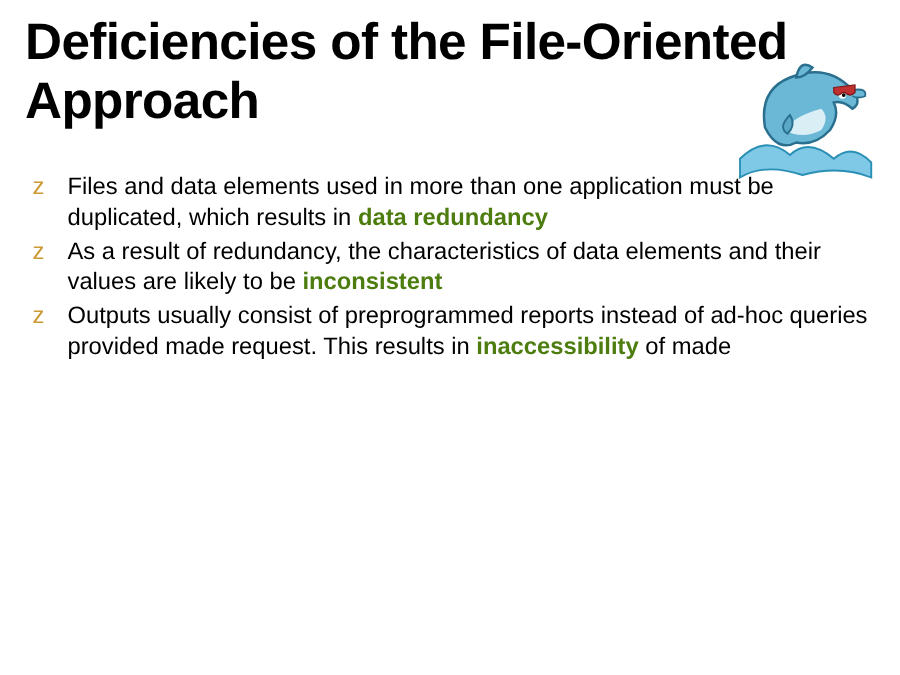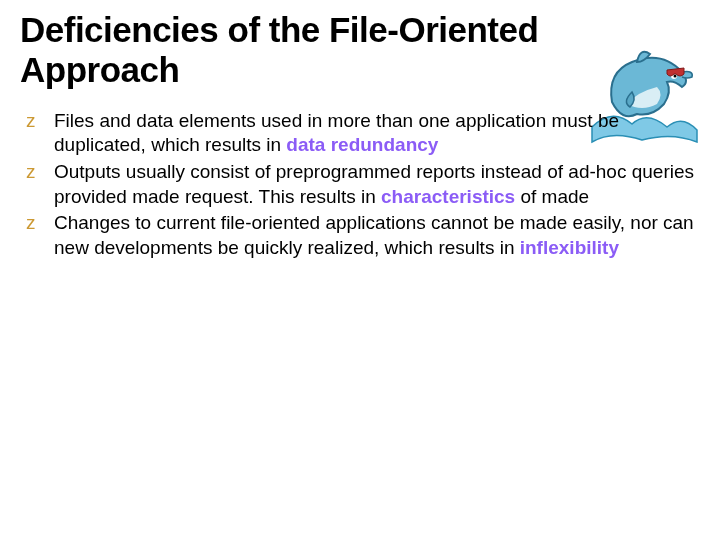--- a/index.html
+++ b/index.html
@@ -10,25 +10,25 @@
     background: #ffffff;
     font-family: Verdana, Tahoma, Arial, sans-serif;
     position: relative;
     overflow: hidden;
   }
   .slide {
     padding: 10px 20px 20px 20px;
     box-sizing: border-box;
   }
   .title {
-    font-size: 35px;
+    font-size: 41px;
     font-weight: 900;
     color: #000000;
     line-height: 1.15;
-    margin: 0 0 18px 0;
+    margin: 0 0 34px 0;
     letter-spacing: -0.5px;
   }
   .bullets {
     list-style: none;
     padding: 0;
     margin: 0;
   }
   .bullets li {
     font-size: 19px;
     color: #000000;
@@ -40,21 +40,21 @@
   .bullets li::before {
     content: "z";
     position: absolute;
     left: 6px;
     top: 0;
     font-family: "Wingdings", "Zapf Dingbats", sans-serif;
     font-size: 19px;
     color: #cc9933;
   }
   .hl {
-    color: #8b5cf6;
+    color: #4d7c0f;
     font-weight: 700;
   }
   .dolphin {
     position: absolute;
     top: 32px;
     right: 18px;
     width: 120px;
     height: 120px;
   }
 </style>
@@ -84,19 +84,19 @@
 
       <path d="M85 38 L102 36 L102 42 Q 98 46 94 42 L92 42 Q 88 46 85 42 Z" fill="#c03030" stroke="#801818" stroke-width="1"></path>
     </svg>
   </div>
 
   <ul class="bullets">
     <li>
       <span>Files and data elements used in more than one application must be duplicated, which results in </span><span class="hl">data redundancy</span><span></span>
     </li>
     <li>
-      <span>Outputs usually consist of preprogrammed reports instead of ad-hoc queries provided made request.  This results in </span><span class="hl">characteristics</span><span> of made</span>
+      <span>As a result of redundancy, the characteristics of data elements and their values are likely to be </span><span class="hl">inconsistent</span><span></span>
     </li>
     <li>
-      <span>Changes to current file-oriented applications cannot be made easily, nor can new developments be quickly realized, which results in </span><span class="hl">inflexibility</span><span></span>
+      <span>Outputs usually consist of preprogrammed reports instead of ad-hoc queries provided made request.  This results in </span><span class="hl">inaccessibility</span><span> of made</span>
     </li>
   </ul>
 </div>
 
 </body></html>

